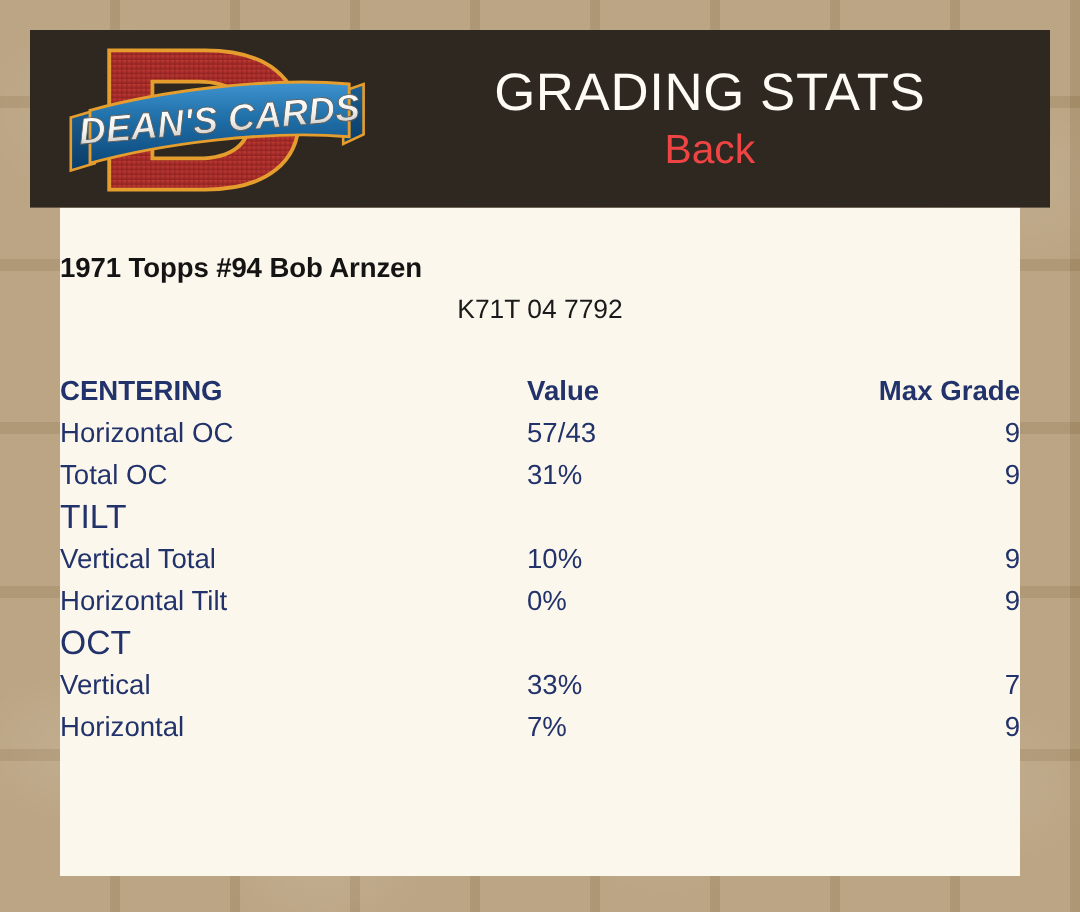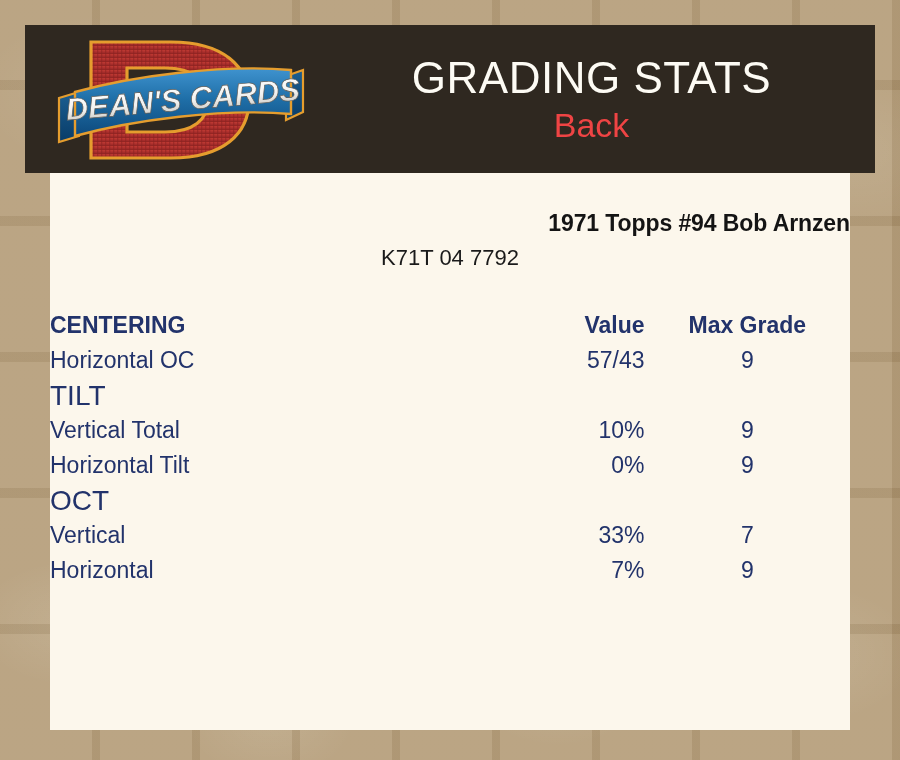--- a/index.html
+++ b/index.html
@@ -96,21 +96,21 @@
     left: 50px;
     top: 173px;
     width: 800px;
     height: 557px;
     background-color: #fcf7ec;
     z-index: 1;
   }
 
   #card-title {
     margin: 37px 0 0 0;
-    text-align: right;
+    text-align: left;
     font-size: 23px;
     font-weight: bold;
     color: #141414;
     letter-spacing: -0.1px;
   }
   #card-subtitle {
     margin: 8px 0 0 0;
     text-align: center;
     font-size: 22px;
     font-weight: 400;
@@ -122,22 +122,22 @@
     margin: 36px 16px 0 0;
     width: 100%;
     border-collapse: collapse;
     color: #22336b;
   }
   #stats-table td, #stats-table th {
     padding: 0;
     border: none;
   }
   .col-label   { width: 360px; text-align: left; }
-  .col-value   { width: 190px; text-align: right; }
-  .col-grade   { width: 190px; text-align: center; }
+  .col-value   { width: 190px; text-align: left; }
+  .col-grade   { width: 190px; text-align: right; }
 
   .head-row th {
     font-size: 23px;
     font-weight: bold;
     height: 36px;
     vertical-align: middle;
     color: #22336b;
   }
   .head-row th.col-label { padding-left: 105px; }
 
@@ -169,20 +169,25 @@
   <table id="stats-table">
     <tbody id="stats-body">
         <tr class="head-row">
           <th class="col-label">CENTERING</th>
           <th class="col-value">Value</th>
           <th class="col-grade">Max Grade</th>
         </tr>
         <tr class="data-row">
           <td class="col-label">Horizontal OC</td>
           <td class="col-value">57/43</td>
+          <td class="col-grade">9</td>
+        </tr>
+        <tr class="data-row">
+          <td class="col-label">Total OC</td>
+          <td class="col-value">31%</td>
           <td class="col-grade">9</td>
         </tr>
         <tr class="section-row">
           <td colspan="3">TILT</td>
         </tr>
         <tr class="data-row">
           <td class="col-label">Vertical Total</td>
           <td class="col-value">10%</td>
           <td class="col-grade">9</td>
         </tr>

